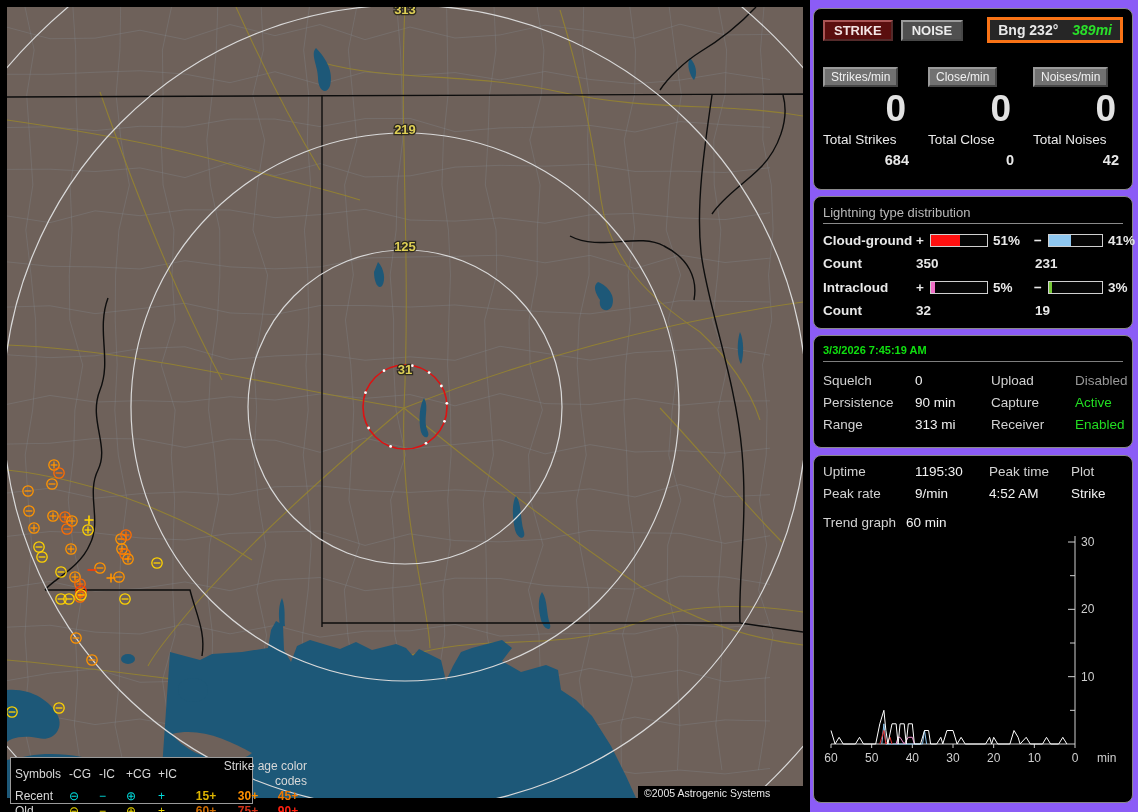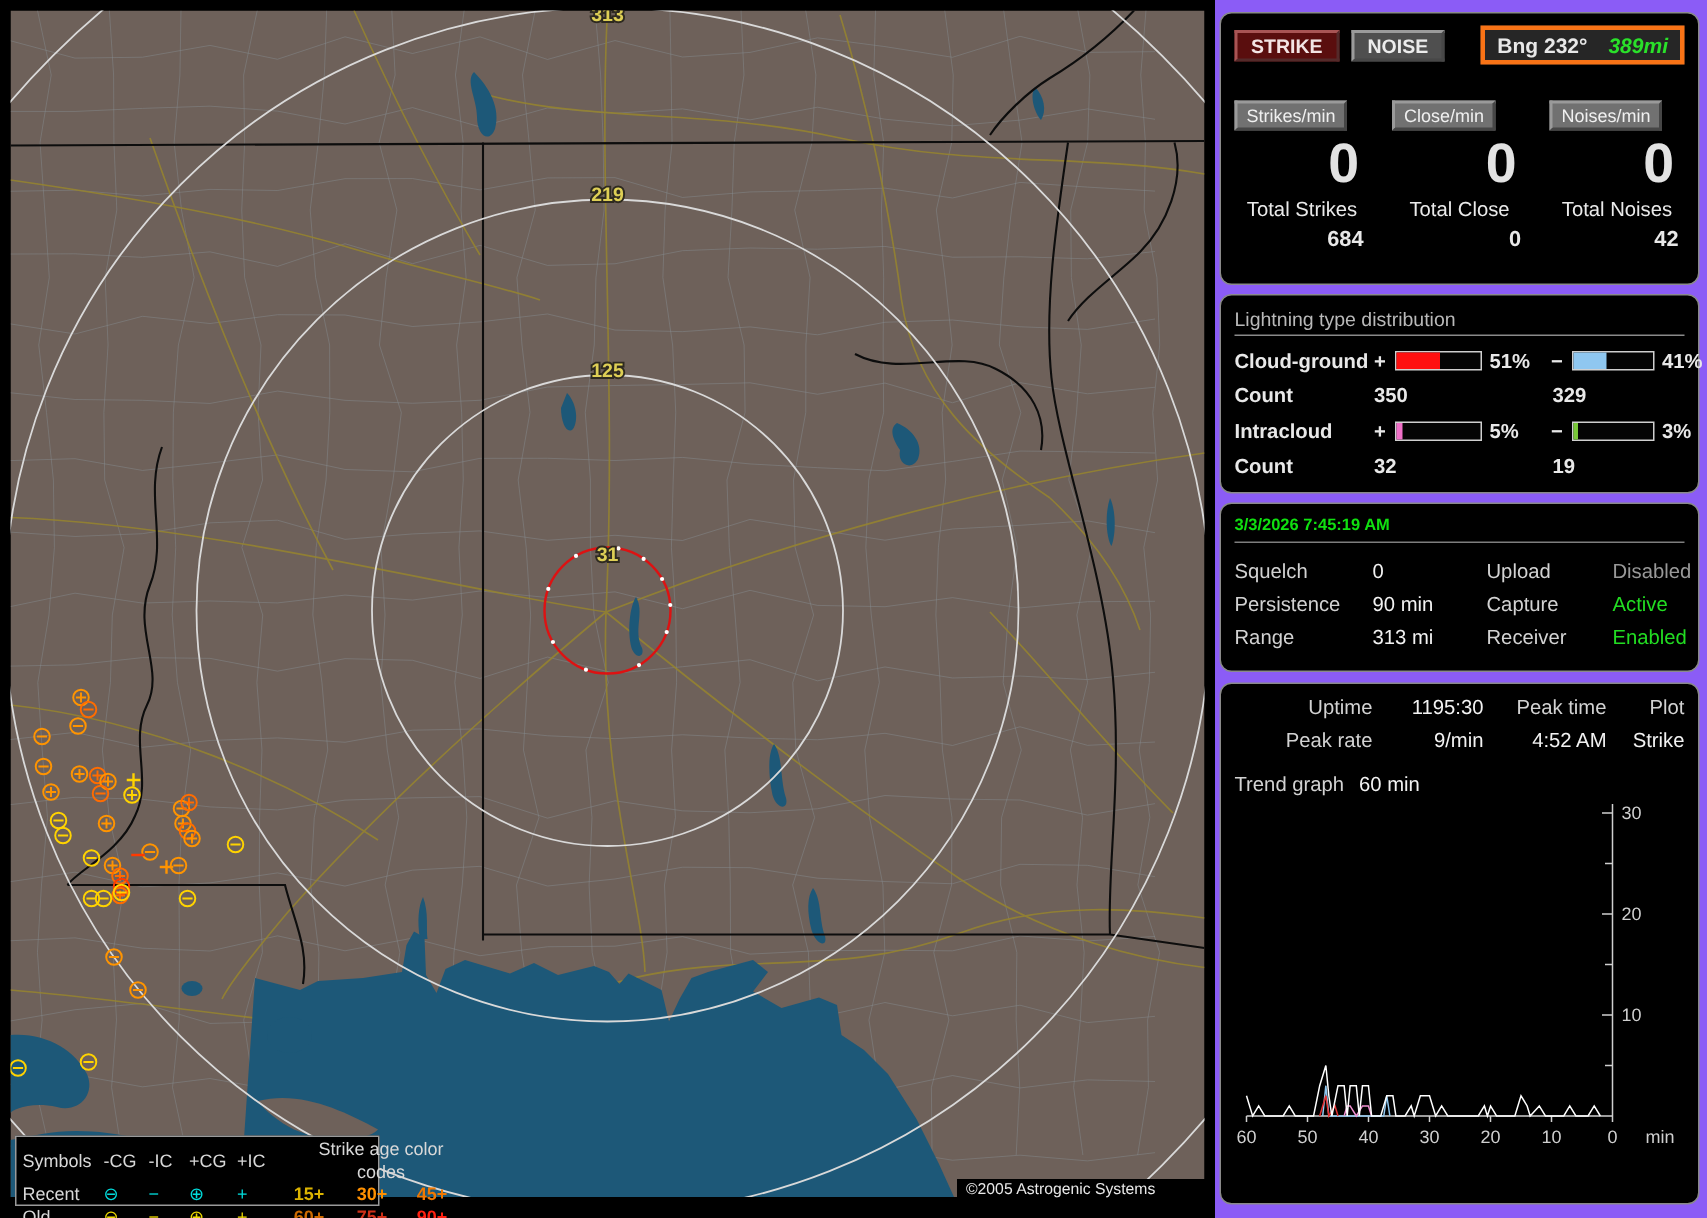--- a/index.html
+++ b/index.html
@@ -7,21 +7,21 @@
        font-family:"Liberation Sans",sans-serif;color:#e8e8e8;}
   
   #map{position:absolute;left:0;top:0;}
   #legend{position:absolute;left:10px;top:757px;width:243px;height:47px;background:#000;
           border:1px solid #9a9a9a;box-sizing:border-box;padding:1px 4px;font-size:12px;}
   .lg-row{display:grid;grid-template-columns:54px 30px 27px 32px 27px 42px 42px 38px;
           line-height:15px;align-items:center;}
   .lg-row .sym{font-weight:normal;}
   .lg-hdr{color:#d8d8d8;}
   .lg-age{font-weight:bold;text-align:center;}
-  .lg-agehdr{grid-column:6/9;text-align:center;color:#d8d8d8;margin-left:16px;}
+  .lg-agehdr{grid-column:6/9;text-align:right;color:#d8d8d8;margin-left:16px;}
   #copyright{position:absolute;left:638px;top:786px;width:166px;height:15px;background:#000;
              color:#e8e8e8;font-size:10.5px;line-height:15px;padding-left:6px;box-sizing:border-box;}
   
   .panel{position:absolute;left:813px;width:320px;background:#000;border:1px solid #8a8a8a;
          border-radius:8px;box-sizing:border-box;padding:8px 9px;}
   #panelA{top:8px;height:182px;}
   #panelB{top:196px;height:133px;}
   #panelC{top:335px;height:113px;}
   #panelD{top:455px;height:348px;}
   .btn{display:inline-block;font-size:13px;font-weight:bold;padding:1px 9px;cursor:pointer;}
@@ -29,42 +29,42 @@
   #noise-btn{background:#4f4f4f;color:#ececec;border:2px outset #9b9b9b;margin-left:8px;}
   #bng-badge{margin-left:auto;background:#262626;border:3px solid #f97316;padding:2px 8px;
              font-size:14px;font-weight:bold;display:flex;gap:14px;}
   #bng-badge .dist{color:#2ae02a;font-style:italic;}
   .rowA{display:flex;align-items:center;}
   .cnt-grid{display:grid;grid-template-columns:1fr 1fr 1fr;column-gap:15px;margin-top:24px;}
   .mini-badge{background:#717171;color:#f0f0f0;font-size:12px;padding:1px 6px;
               border:2px outset #9a9a9a;justify-self:start;}
   .rate{font-size:37px;font-weight:bold;color:#e2e2e2;text-align:right;padding-right:7px;
         line-height:42px;margin-top:1px;}
-  .tlabel{font-size:13.5px;color:#eaeaea;margin-top:2px;text-align:center;}
+  .tlabel{font-size:13.5px;color:#eaeaea;margin-top:2px;}
   .tvalue{font-size:14.5px;font-weight:bold;text-align:right;padding-right:4px;margin-top:5px;}
   
   .sec-title{font-size:13px;color:#b9b9b9;border-bottom:1px solid #8a8a8a;padding-bottom:3px;}
   .dist-row{display:grid;grid-template-columns:93px 14px 58px 46px 14px 55px 1fr;
             align-items:center;margin-top:9px;font-size:13.5px;}
   .dist-name{font-weight:bold;}
   .sign{font-weight:bold;}
   .bar{height:11px;border:1px solid #d0d0d0;background:#050505;}
   .bar>div{height:100%;}
   .pct{font-weight:bold;padding-left:5px;}
   .count-row{display:grid;grid-template-columns:93px 119px 1fr;font-size:13.5px;
              font-weight:bold;margin-top:8px;}
   
   #datetime{color:#10e010;font-size:11px;font-weight:bold;border-bottom:1px solid #7e7e7e;
             padding-bottom:5px;}
   .stat-grid{display:grid;grid-template-columns:92px 76px 84px 1fr;row-gap:7px;
              font-size:13.5px;margin-top:11px;}
   .lbl{color:#d2d2d2;}
   .val{color:#f2f2f2;}
   
-  .up-grid{display:grid;grid-template-columns:92px 74px 82px 1fr;row-gap:7px;font-size:13.5px;text-align:right;}
+  .up-grid{display:grid;grid-template-columns:92px 74px 82px 1fr;row-gap:7px;font-size:13.5px;}
   .trend-row{display:flex;gap:10px;font-size:13.5px;margin-top:14px;}
   #trend{margin-top:2px;display:block;}
 </style>
 </head>
 <body>
 
 <div id="app">
 
   <svg id="map" viewBox="0 0 810 812" width="810" height="812">
     <defs>
@@ -424,21 +424,21 @@
       <span class="pct">51%</span>
       <span class="sign">−</span>
       <span class="bar">
           <div style="background: rgb(143, 199, 240); width: 41%;"></div>
         </span>
       <span class="pct">41%</span>
     </div>
     <div class="count-row">
       <span>Count</span>
       <span>350</span>
-      <span>329</span>
+      <span>231</span>
     </div>
     <div class="dist-row">
       <span class="dist-name">Intracloud</span>
       <span class="sign">+</span>
       <span class="bar">
           <div style="background: rgb(240, 112, 200); width: 7%;"></div>
         </span>
       <span class="pct">5%</span>
       <span class="sign">−</span>
       <span class="bar">

